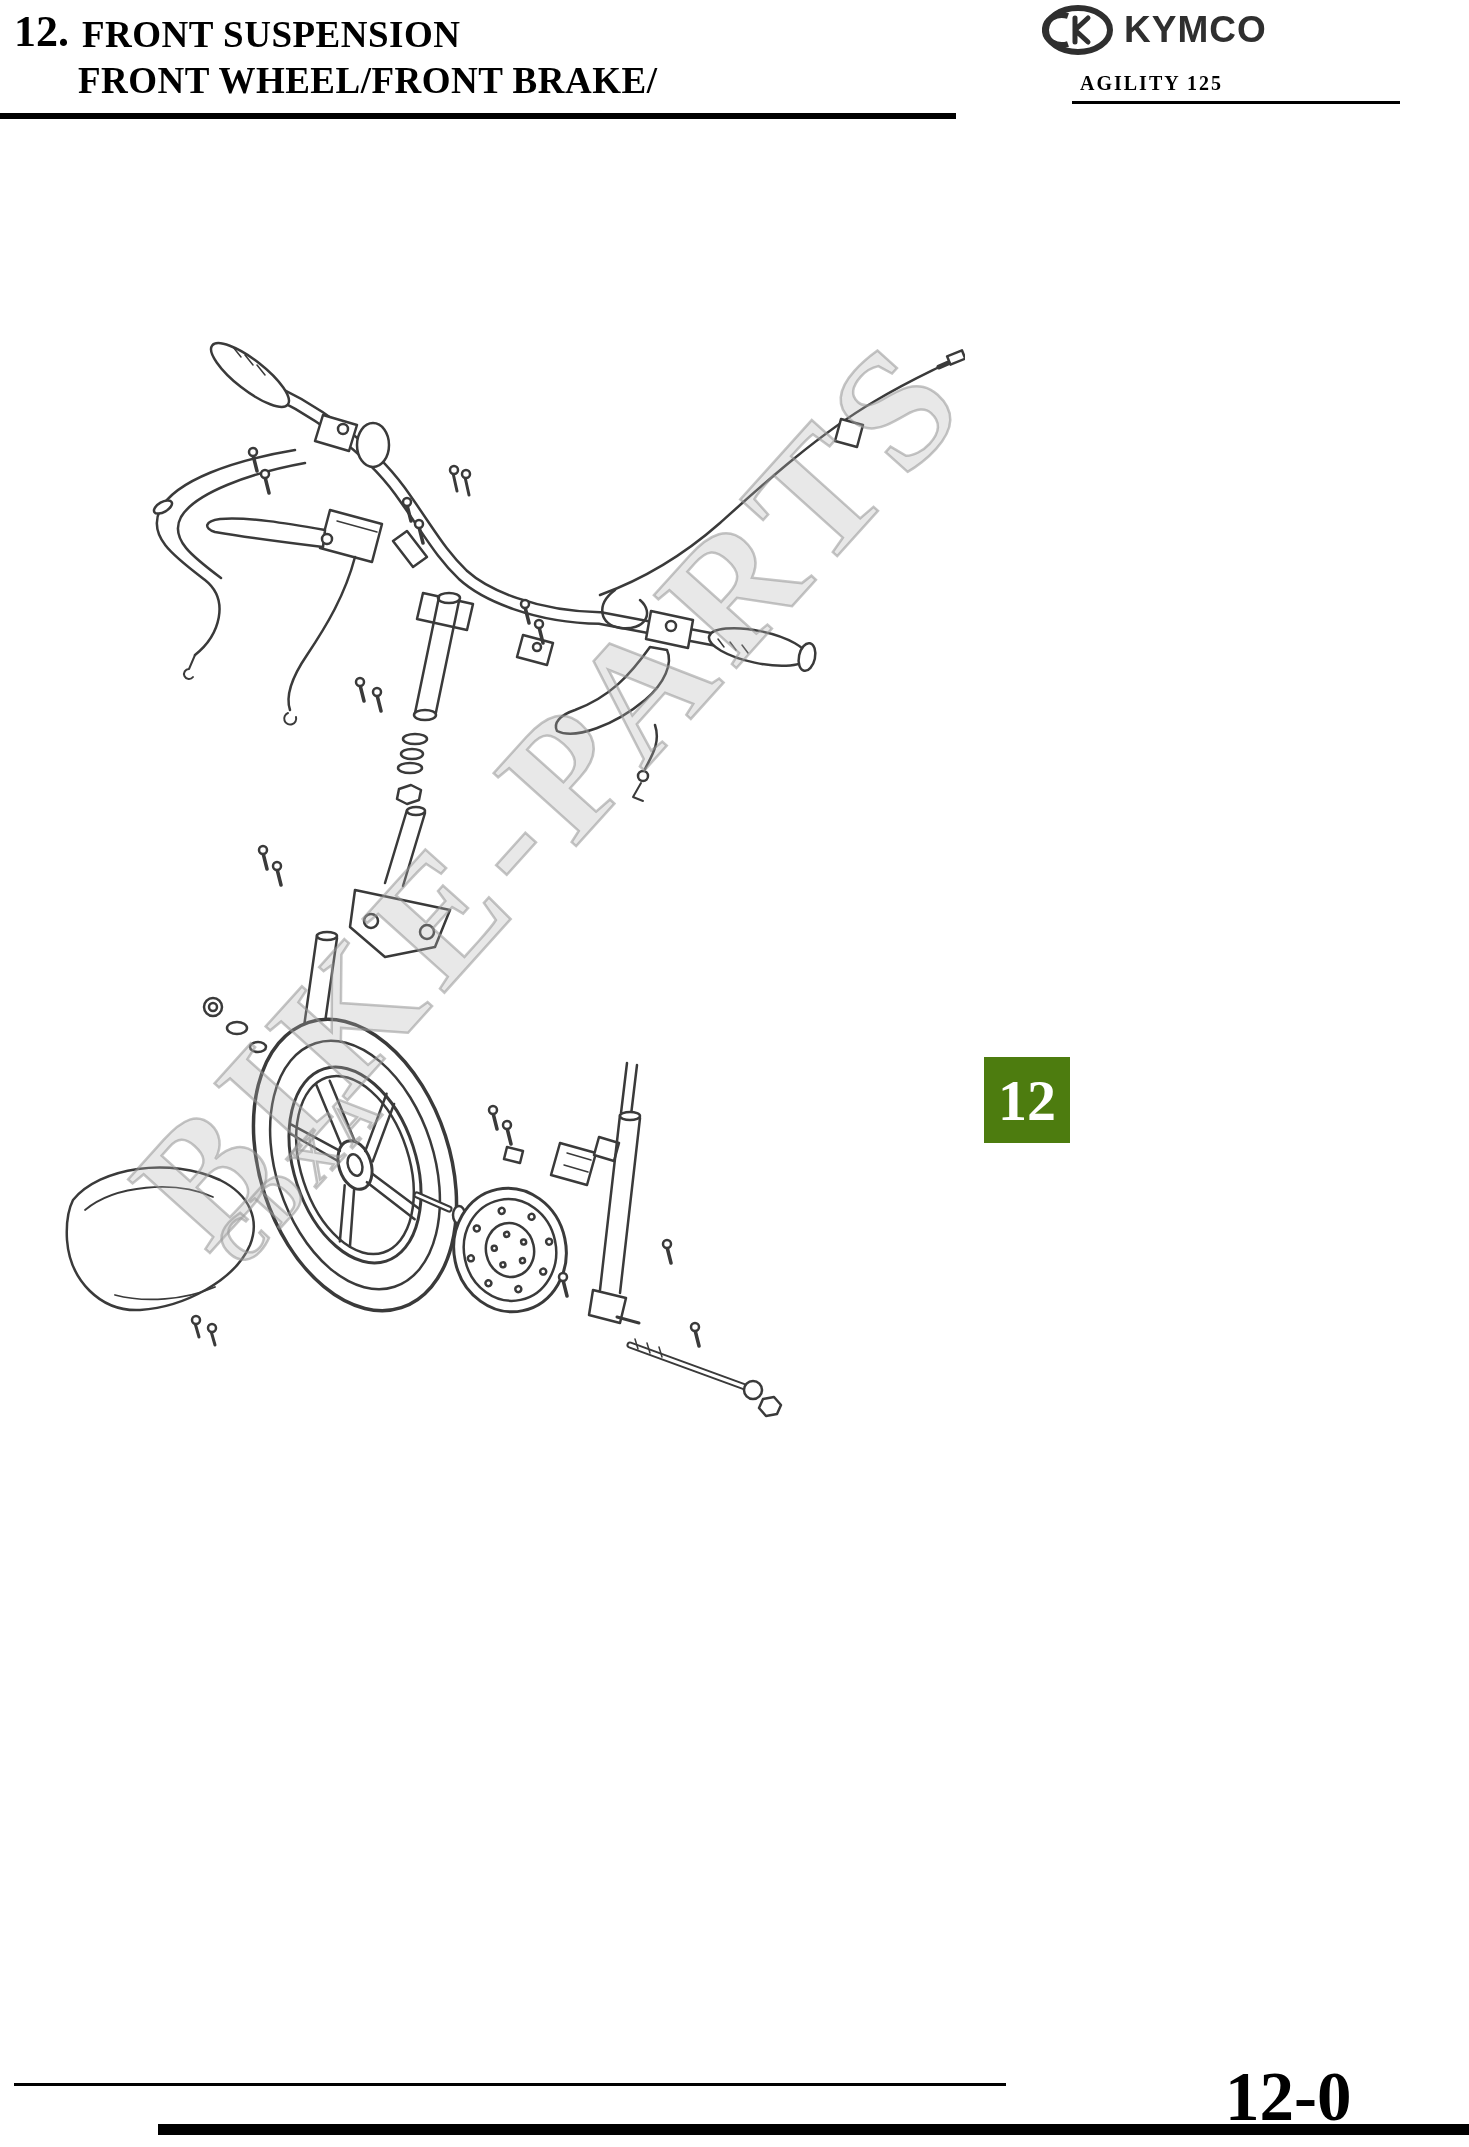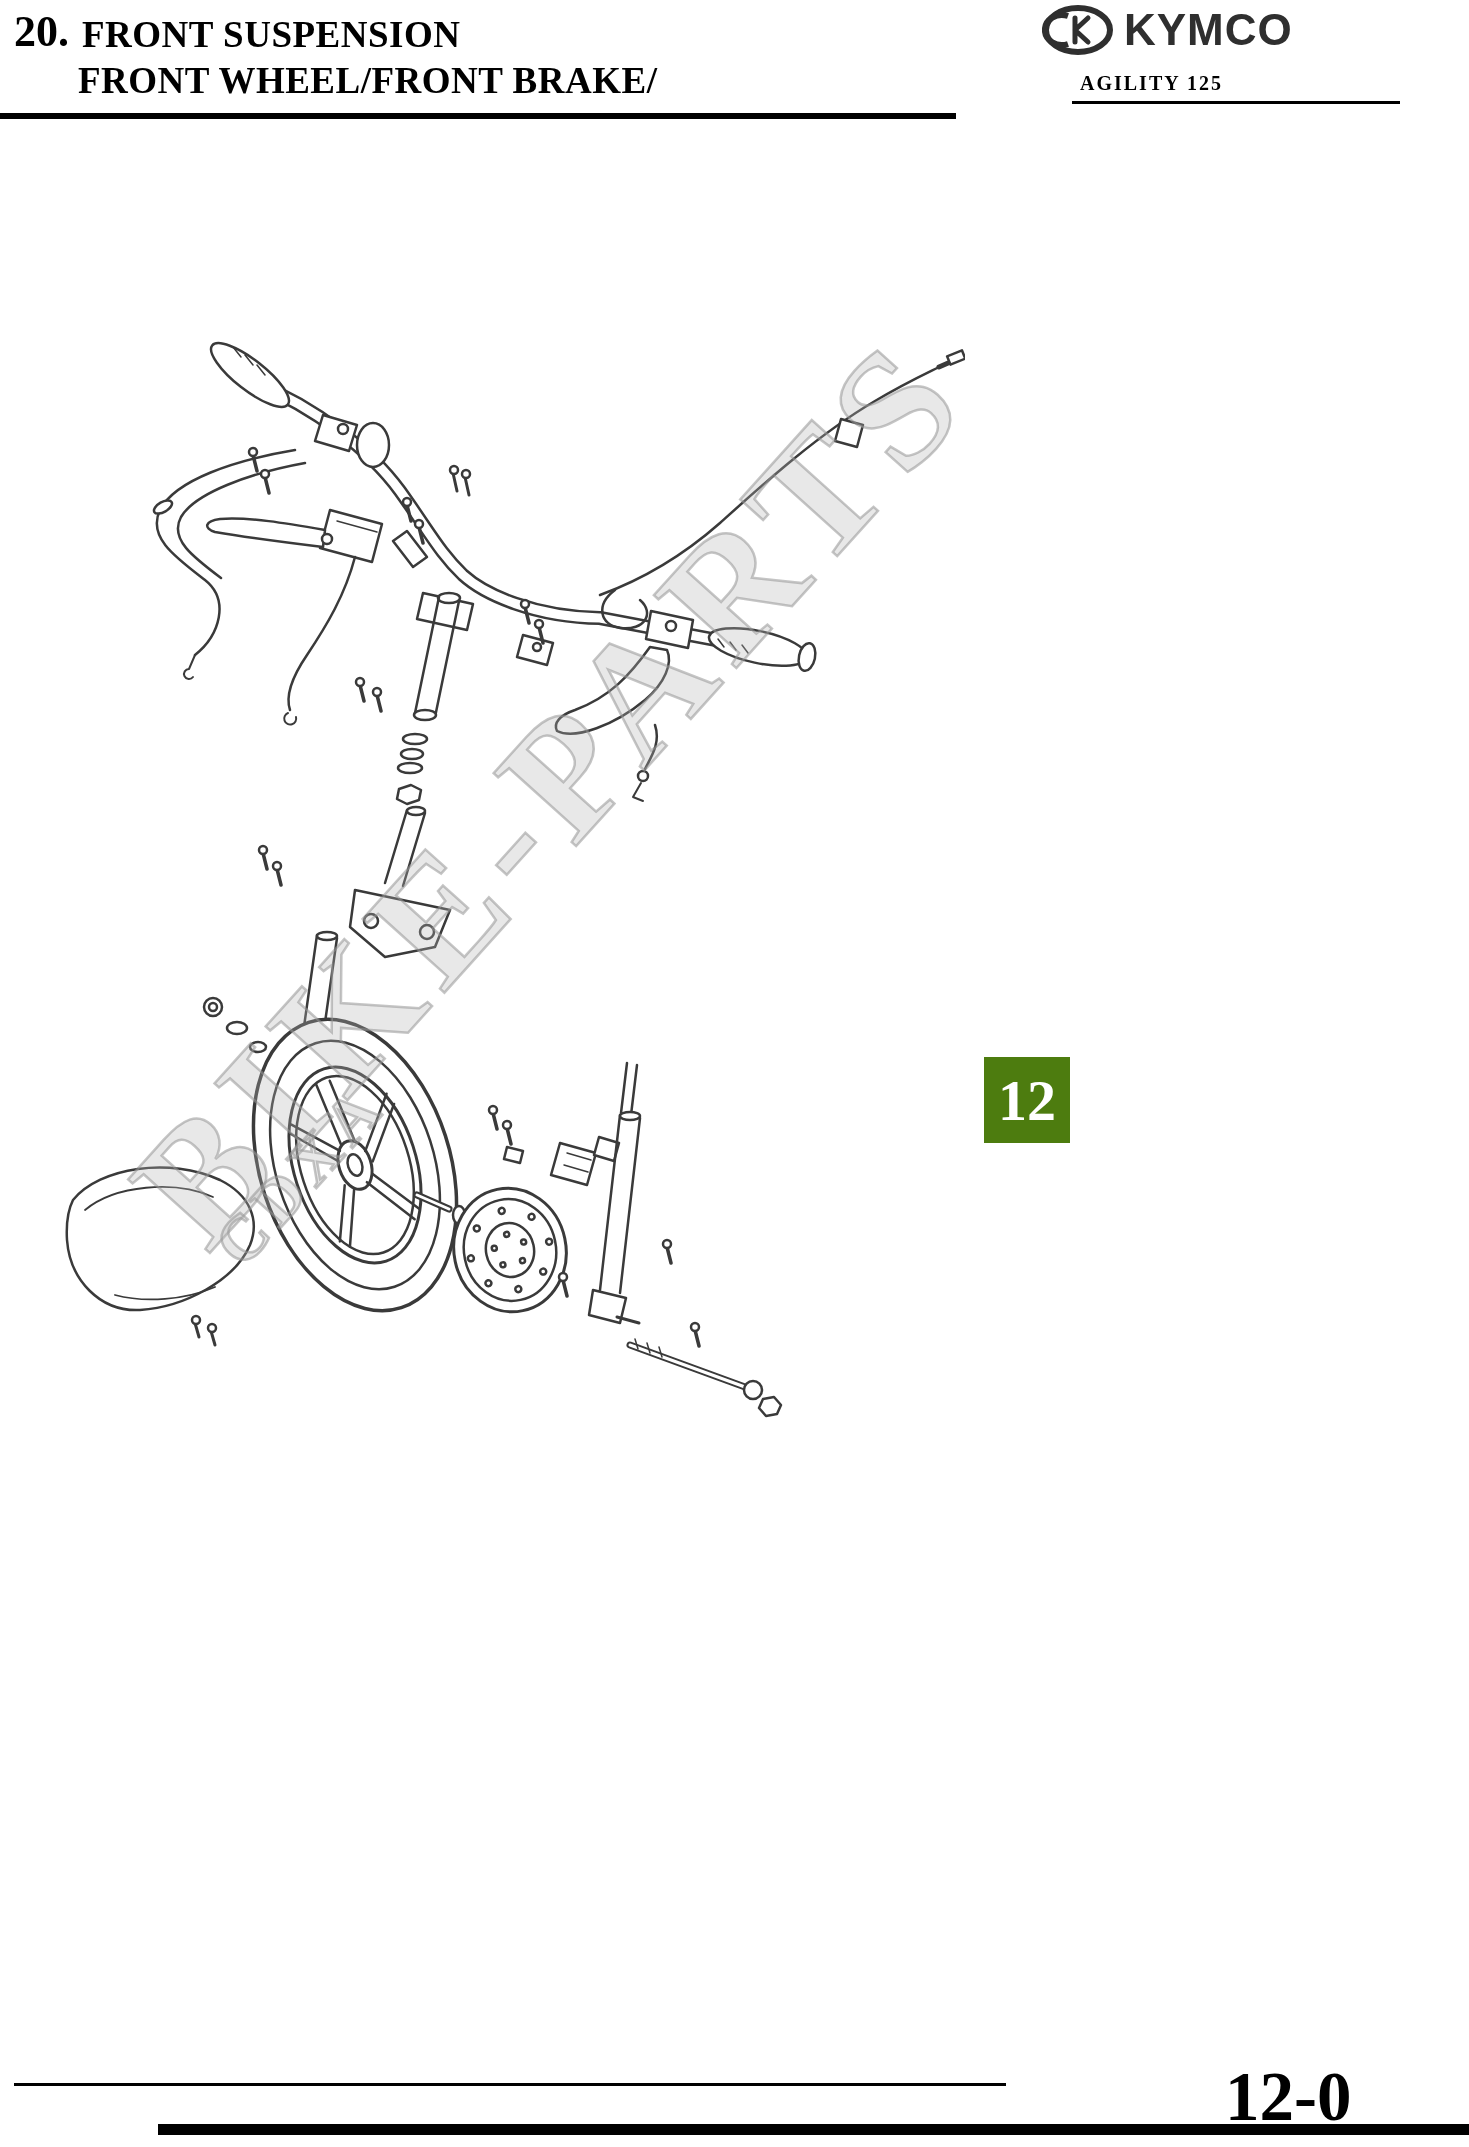--- a/index.html
+++ b/index.html
@@ -8,21 +8,21 @@
     position:relative; width:1469px; height:2147px; background:#ffffff;
     overflow:hidden; font-family:"Liberation Serif", serif; color:#000;
   }
   
   .chapter-num { position:absolute; left:14px; top:6px; font-size:44px; font-weight:bold; }
   .title-block { position:absolute; left:78px; top:12px; }
   .title-line { font-size:37px; font-weight:bold; letter-spacing:0.5px; line-height:46px; }
   .title-line.indent { padding-left:4px; }
   .brand-block { position:absolute; left:1042px; top:4px; display:flex; align-items:center; gap:10px; }
   .brand-logo svg { display:block; }
-  .brand-name { font-family:"Liberation Sans", sans-serif; font-weight:bold; font-size:44px;
+  .brand-name { font-family:"Liberation Sans", sans-serif; font-weight:bold; font-size:37px;
                 letter-spacing:1px; color:#2f2f2f; }
   .model { position:absolute; left:1080px; top:72px; font-size:20px; font-weight:bold; letter-spacing:2px; }
   .rule { position:absolute; background:#000; }
   .rule-left  { left:0;    top:113px; width:956px; height:6px; }
   .rule-right { left:1072px; top:101px; width:328px; height:3px; }
   
   .diagram { position:absolute; left:55px; top:295px; }
   
   .watermark {
     position:absolute; font-family:"Liberation Serif", serif; font-weight:bold;
@@ -41,21 +41,21 @@
   
   .footer-line { position:absolute; left:14px; top:2083px; width:992px; height:3px; background:#000; }
   .page-number { position:absolute; left:1225px; top:2058px; font-size:69px; font-weight:bold; }
   .bottom-bar  { position:absolute; left:158px; top:2124px; width:1311px; height:11px; background:#000; }
 </style>
 </head>
 <body>
 
 <div class="page">
 
-  <div class="chapter-num">20.</div>
+  <div class="chapter-num">12.</div>
   <div class="title-block">
     <div class="title-line indent">FRONT SUSPENSION</div>
     <div class="title-line">FRONT WHEEL/FRONT BRAKE/</div>
   </div>
 
   <div class="brand-block">
     <span class="brand-logo">
       <svg width="72" height="52" viewBox="0 0 72 52">
         <ellipse cx="36" cy="26" rx="32" ry="22" fill="none" stroke="#2f2f2f" stroke-width="6"></ellipse>
         <path d="M26,12 A17,15 0 1 0 26,40" fill="none" stroke="#2f2f2f" stroke-width="6"></path>

